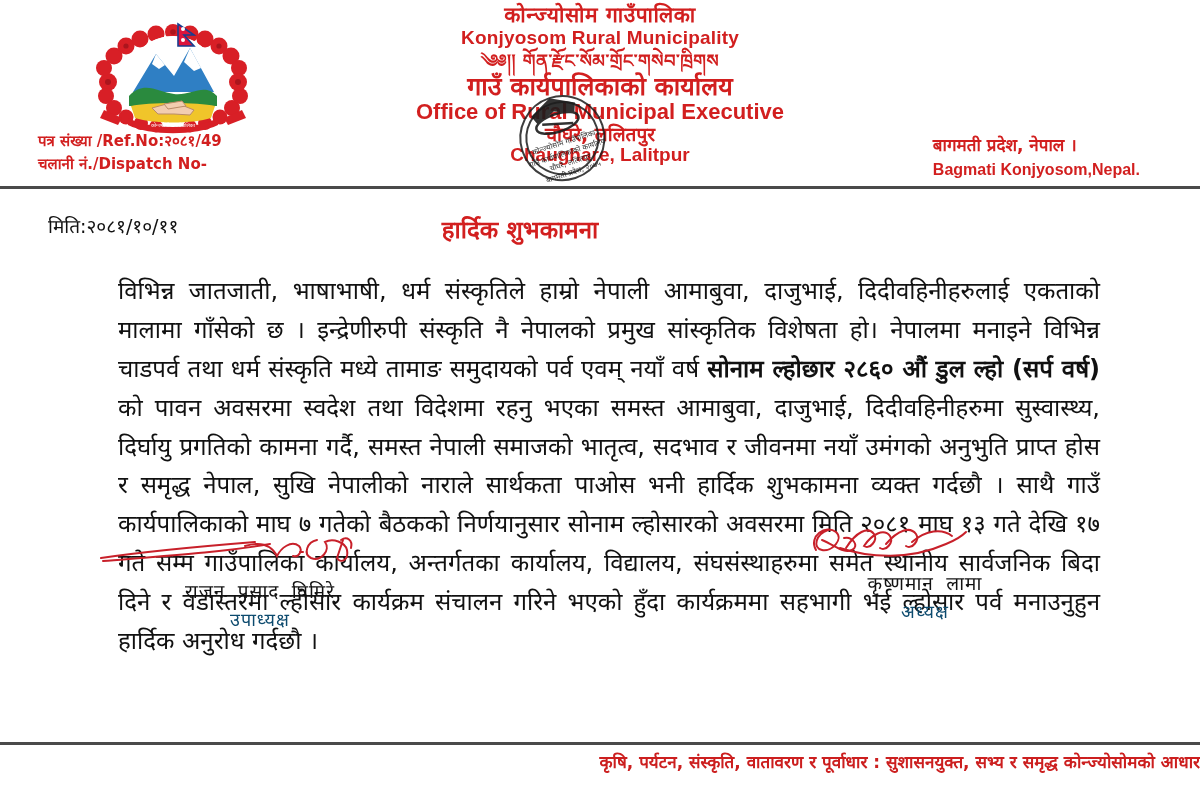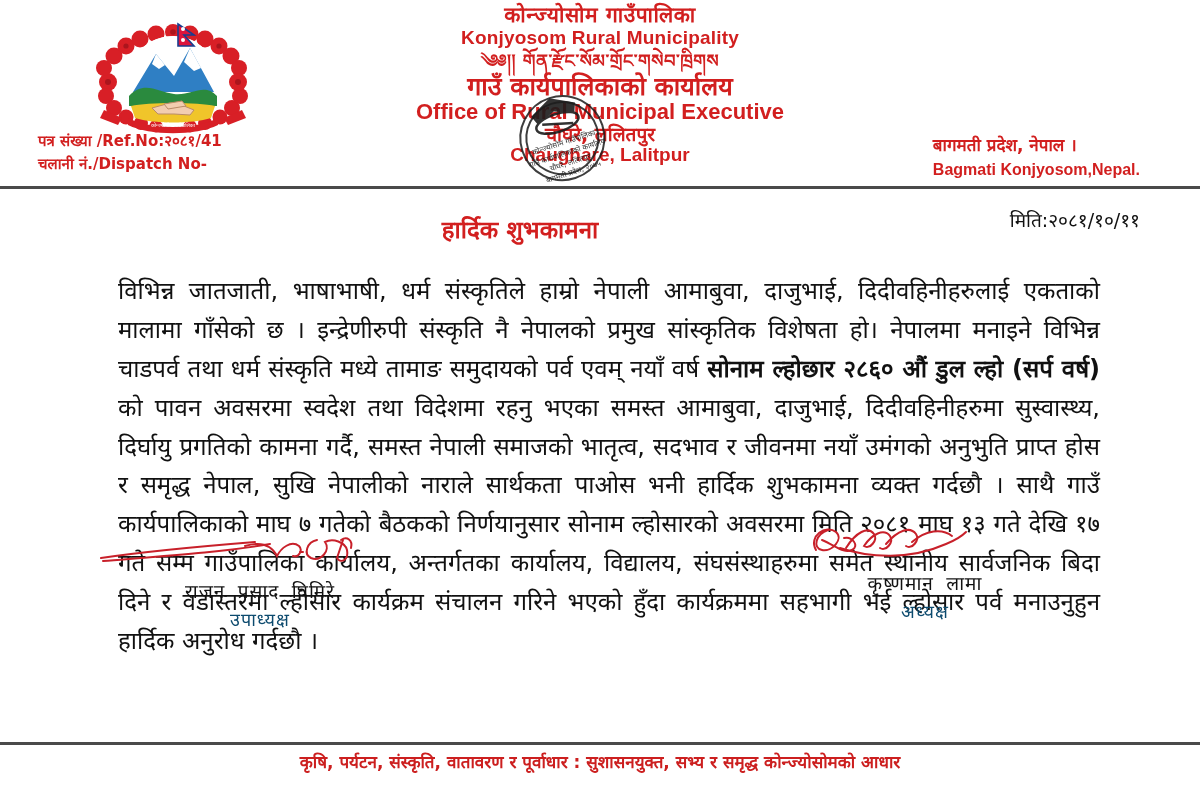--- a/index.html
+++ b/index.html
@@ -123,26 +123,27 @@
     height: 0;
     border-top: 3px solid #4a4a4a;
   }
   .rule-top { top: 186px; }
   .rule-bottom { top: 742px; }
 
   
   .doc-date {
     position: absolute;
     left: 0;
-    top: 207px;
+    top: 213px;
     width: 1140px;
-    text-align: right;
+    text-align: left;
     font-family: "DejaVu Sans", sans-serif;
     font-size: 19px;
     color: #111;
+    padding-left: 48px;
   }
 
   .doc-title {
     position: absolute;
     left: 0;
     top: 212px;
     width: 1040px;
     text-align: center;
     font-family: "DejaVu Sans", sans-serif;
     font-size: 24px;
@@ -187,21 +188,21 @@
     letter-spacing: 1px;
     margin-top: 3px;
   }
 
   
   .footer {
     position: absolute;
     left: 0;
     top: 750px;
     width: 1200px;
-    text-align: center;
+    text-align: right;
     color: #cc1f1f;
     line-height: 1.45;
   }
   .footer-slogan {
     font-family: "DejaVu Sans", sans-serif;
     font-size: 17px;
     font-weight: bold;
   }
   .footer-contact {
     font-size: 17.5px;
@@ -306,21 +307,21 @@
         <text x="85" y="57" text-anchor="middle">कोन्ज्योसोम गाउँपालिका</text>
         <text x="85" y="68" text-anchor="middle">गाउँ कार्यपालिकाको कार्यालय</text>
         <text x="85" y="78" text-anchor="middle">चौघरे, ललितपुर</text>
         <text x="85" y="88" text-anchor="middle">बागमती प्रदेश, २०७५</text>
       </g>
     </svg>
   </div>
 
   <div class="ref-block">
     <div>
-      <span class="np">पत्र संख्या /Ref.No:</span><span class="np">२०८१/41</span>
+      <span class="np">पत्र संख्या /Ref.No:</span><span class="np">२०८१/49</span>
     </div>
     <div class="np">चलानी नं./Dispatch No-</div>
   </div>
 
   <div class="province-block">
     <div class="np">बागमती प्रदेश, नेपाल ।</div>
     <div>Bagmati Konjyosom,Nepal.</div>
   </div>
 </div>
 

